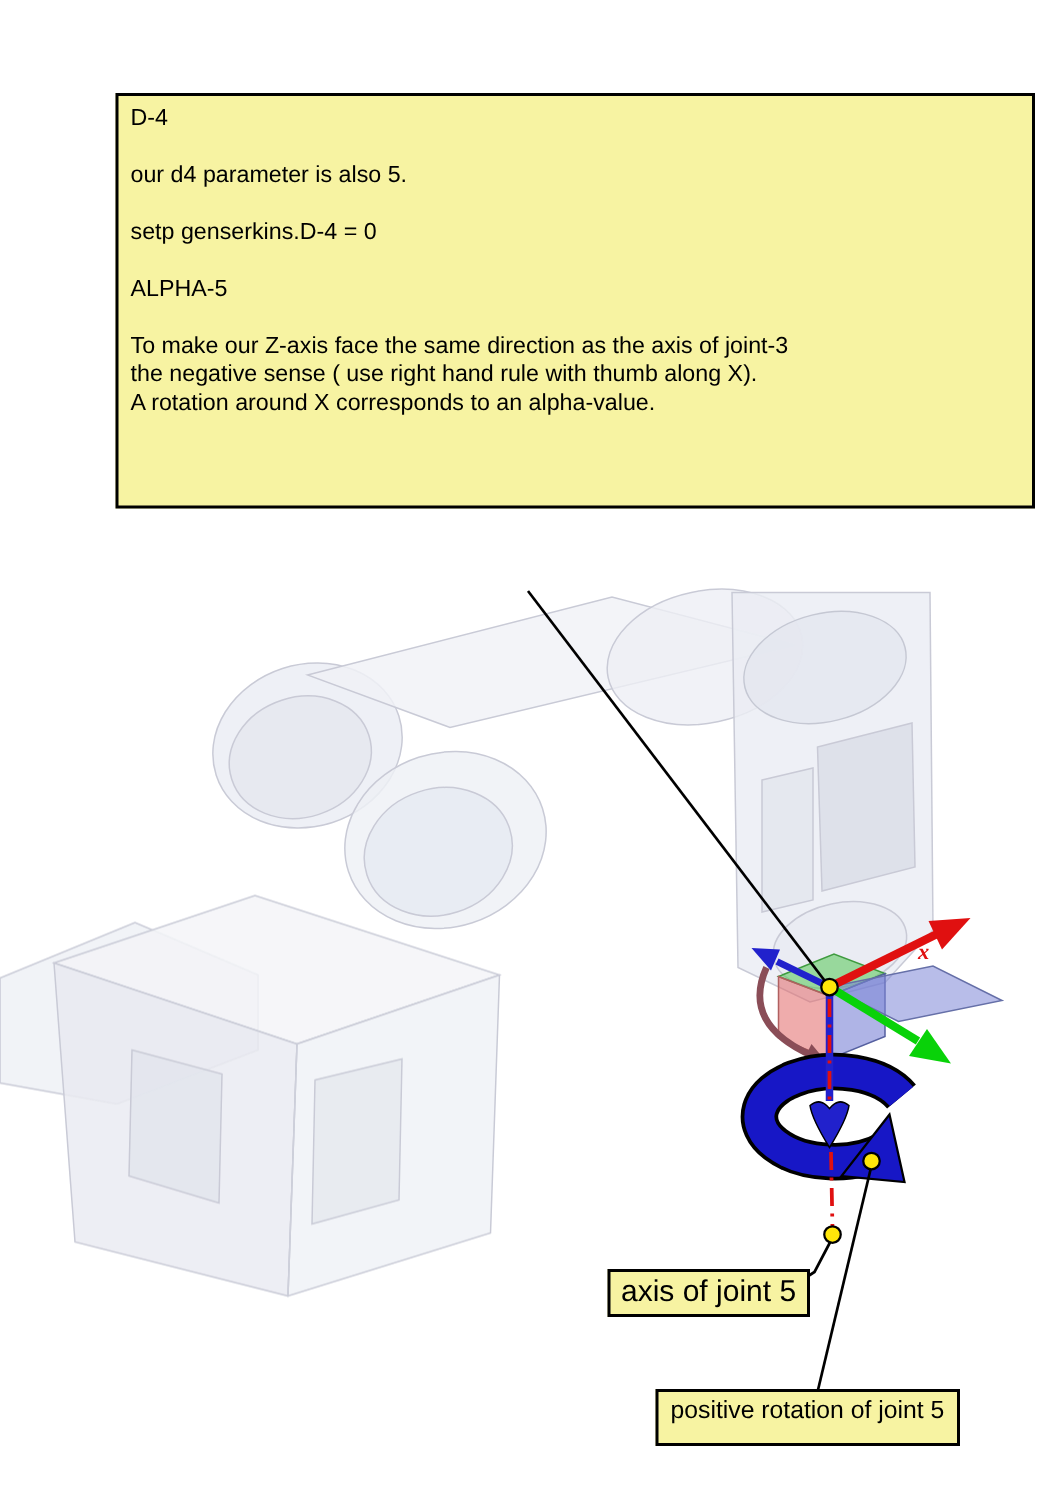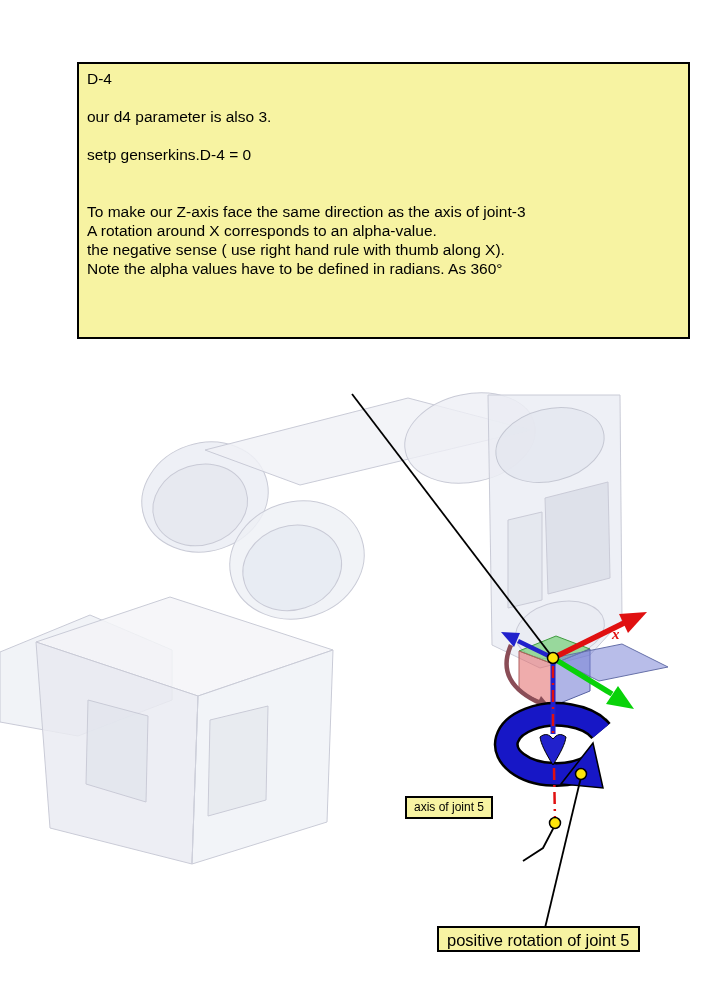--- a/index.html
+++ b/index.html
@@ -17,22 +17,22 @@
   }
   .nb-line{
     min-height:19px;height:19px;line-height:19px;
     font-size:15.5px;color:#000;white-space:pre;
   }
   
   .callout-label{
     position:absolute;background:#f7f3a2;border:2px solid #000;
     color:#000;white-space:nowrap;box-sizing:border-box;
   }
-  #label-axis{left:405px;top:796px;font-size:12px;padding:2px 7px 3px 7px;}
-  #label-rot{left:437px;top:926px;font-size:16.5px;padding:3px 8px 0 8px;}
+  #label-axis{left:405px;top:846px;font-size:20px;padding:2px 7px 3px 7px;}
+  #label-rot{left:437px;top:926px;font-size:16.5px;padding:3px 8px 12px 8px;}
 </style>
 </head>
 <body>
 
 <div id="canvas">
 
   <svg id="diagram-svg" width="707" height="1000" viewBox="0 0 707 1000">
 
     <g stroke="#c3c5d2" stroke-width="1" opacity="0.9">
 
@@ -118,29 +118,29 @@
     <g stroke="#000000" stroke-width="1.5">
       <circle cx="553" cy="658" r="5.5" fill="#ffe60a"></circle>
       <circle cx="555" cy="823" r="5.5" fill="#ffe60a"></circle>
       <circle cx="581" cy="774" r="5.5" fill="#ffe60a"></circle>
     </g>
   </svg>
 
   <div class="note-box">
     <div class="nb-line">D-4</div>
     <div class="nb-line"></div>
-    <div class="nb-line">our d4 parameter is also 3.</div>
+    <div class="nb-line">our d4 parameter is also 5.</div>
     <div class="nb-line"></div>
     <div class="nb-line">setp genserkins.D-4 = 0</div>
     <div class="nb-line"></div>
+    <div class="nb-line">ALPHA-5</div>
     <div class="nb-line"></div>
     <div class="nb-line">To make our Z-axis face the same direction as the axis of joint-3</div>
+    <div class="nb-line">the negative sense ( use right hand rule with thumb along X).</div>
     <div class="nb-line">A rotation around X corresponds to an alpha-value.</div>
-    <div class="nb-line">the negative sense ( use right hand rule with thumb along X).</div>
-    <div class="nb-line">Note the alpha values have to be defined in radians. As 360°</div>
     <div class="nb-line"></div>
   </div>
 
   <div id="label-axis" class="callout-label">axis of joint 5</div>
 
   <div id="label-rot" class="callout-label">positive rotation of joint 5</div>
 
 </div>
 
 </body></html>

